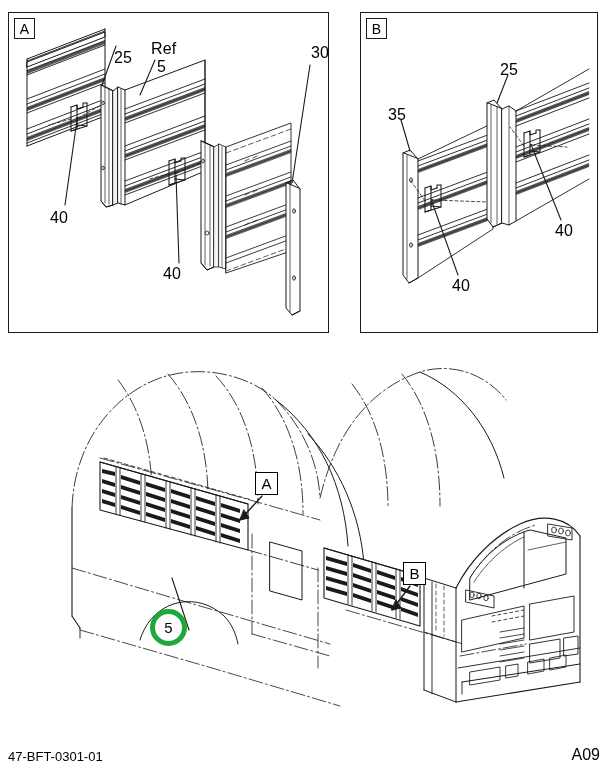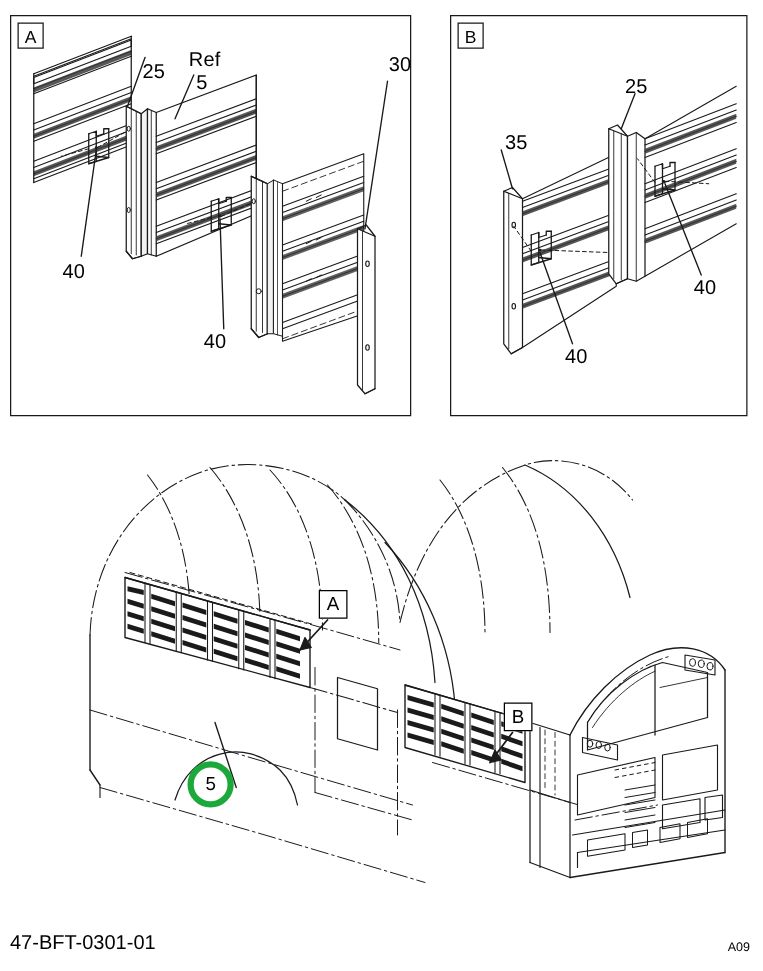--- a/index.html
+++ b/index.html
@@ -82,26 +82,26 @@
     box-sizing: border-box;
     text-align: center;
     font-size: 15px;
     line-height: 27px;
     z-index: 6;
   }
 
   #footer-left {
     position: absolute;
     left: 8px; bottom: 13px;
+    font-size: 13px;
+  }
+  #footer-right {
+    position: absolute;
+    right: 10px; bottom: 13px;
     font-size: 16px;
-  }
-  #footer-right {
-    position: absolute;
-    right: 10px; bottom: 13px;
-    font-size: 10px;
   }
 </style>
 </head>
 <body>
 
 <div id="page">
 
   <div class="panel" id="panel-a">
     <div class="panel-tag">A</div>
 
@@ -381,21 +381,21 @@
         <path d="M171 132 L206 134" stroke-dasharray="3 2.5" stroke-width="0.8"></path>
 
         <path d="M40 107 L49 138" stroke-width="1.1"></path>
         <path d="M147 62 L136 90" stroke-width="1.1"></path>
         <path d="M97 262 L71 189" stroke-width="1.1"></path>
         <path d="M200 207 L171 134" stroke-width="1.1"></path>
       </g>
     </svg>
 
     <div class="lbl" style="left:139px; top:48px;">25</div>
-    <div class="lbl" style="left:43px; top:93px;">35</div>
+    <div class="lbl" style="left:27px; top:93px;">35</div>
     <div class="lbl" style="left:91px; top:264px;">40</div>
     <div class="lbl" style="left:194px; top:209px;">40</div>
   </div>
 
   <div id="hero">
     <svg width="610" height="398" viewBox="0 0 610 398">
       <g fill="none" stroke="#1a1a1a" stroke-width="1" stroke-linejoin="round" stroke-linecap="round">
 
         <g stroke-width="0.85" stroke-dasharray="14 3 2 3">
           <path d="M72 170 C74 108 110 58 160 40 C200 26 248 36 276 62"></path>

